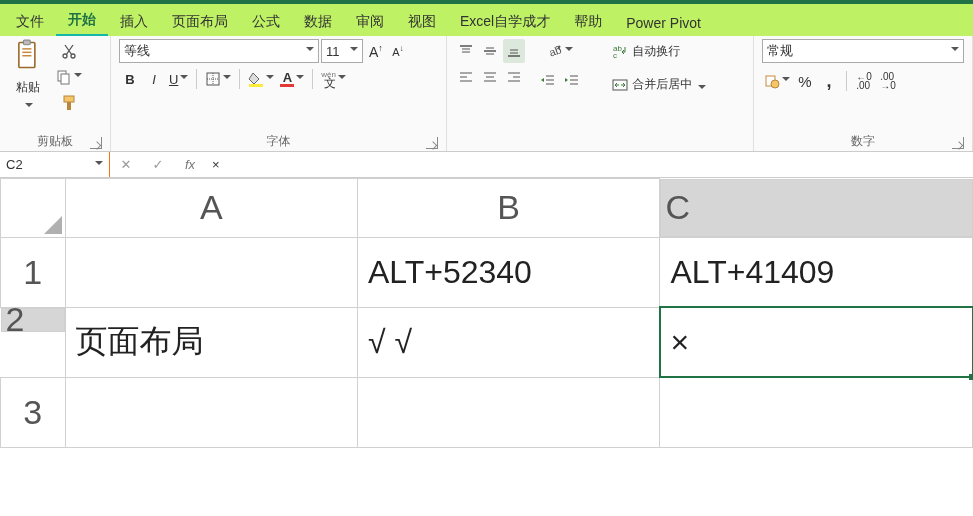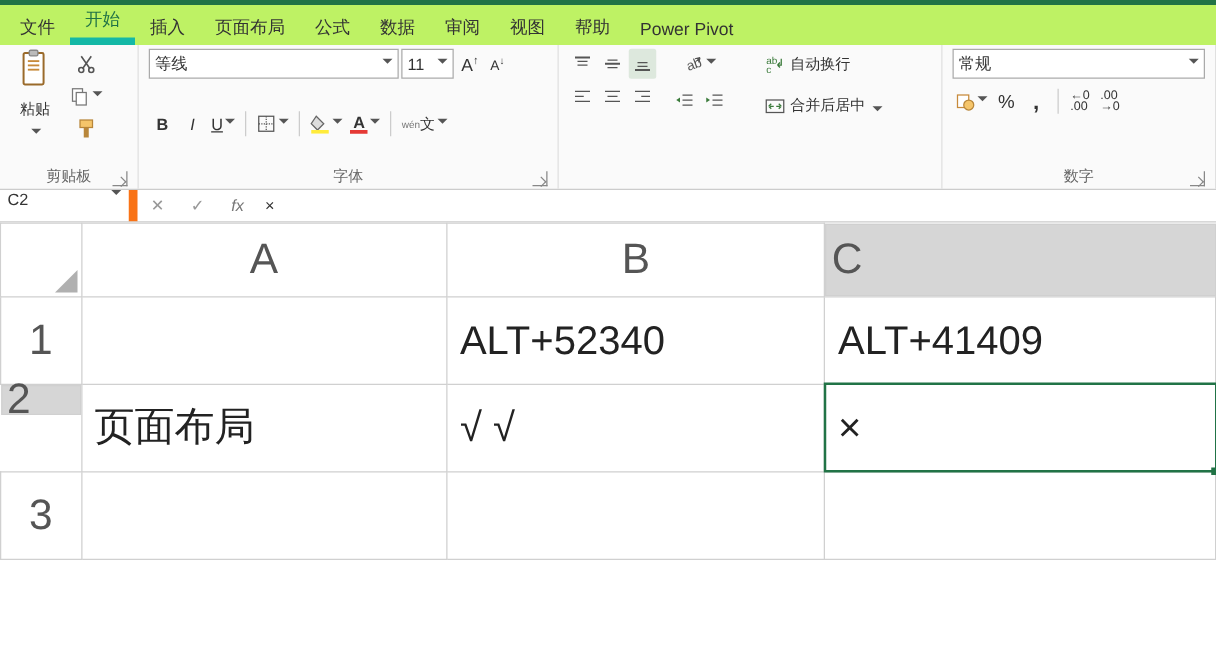--- a/index.html
+++ b/index.html
@@ -1,20 +1,20 @@
 <!DOCTYPE html>
 <html><head>
 <meta charset="utf-8">
 <style>
 *{box-sizing:border-box;margin:0;padding:0;font-family:"Microsoft YaHei","Segoe UI",Arial,sans-serif}
 body{background:#fff;width:973px;height:516px;overflow:hidden;font-size:13px;color:#333}
 .topbar{height:4px;background:#217346}
 .tabs{display:flex;align-items:flex-end;height:32px;background:#bef264;padding:0 4px;border-bottom:0}
 .tab{padding:5px 12px;cursor:pointer;color:#333;font-size:14px}
-.tab.active{font-weight:400;border-bottom:6px solid #14b8a6;color:#217346}
+.tab.active{font-weight:700;border-bottom:2px solid #14b8a6;color:#217346}
 .ribbon{display:flex;height:116px;border-bottom:1px solid #ccc;background:#fafafa}
 .group{display:flex;flex-direction:column;border-right:1px solid #e0e0e0;padding:3px 8px 1px}
 .gbody{flex:1;display:flex;align-items:flex-start;gap:6px}
 .glabel{height:18px;display:flex;align-items:center;justify-content:center;font-size:12px;color:#666;position:relative}
 .dlaunch{position:absolute;right:0;bottom:1px;width:12px;height:12px;border:1px solid #888;border-top:none;border-left:none}
 .dlaunch:before{content:"";position:absolute;right:1px;bottom:1px;width:5px;height:5px;border-right:1px solid #888;border-bottom:1px solid #888;transform:rotate(-45deg) translate(-1px,1px)}
 .vcol{display:flex;flex-direction:column;gap:2px}
 .btn{display:flex;align-items:center;justify-content:center;min-width:22px;height:24px;cursor:pointer;border-radius:2px;padding:0 2px}
 .btn svg{width:16px;height:16px}
 .dd{display:flex;align-items:center}
@@ -22,21 +22,21 @@
 .dd-arr:before{content:"";display:block;width:0;height:0;border-left:4px solid transparent;border-right:4px solid transparent;border-top:4px solid #555}
 .big-paste{display:flex;flex-direction:column;align-items:center;justify-content:space-between;width:40px;height:72px;cursor:pointer}
 .big-paste svg{width:28px;height:32px}
 .sel{border:1px solid #aaa;background:#fff;height:24px;padding:0 4px;display:flex;align-items:center;justify-content:space-between;cursor:pointer}
 .fontname{width:200px}
 .fontsize{width:42px}
 .row{display:flex;gap:2px;align-items:center}
 .fsz-btns{display:flex;flex-direction:row}
 .lbl{font-size:12px}
 .namebar{display:flex;height:26px;border-bottom:1px solid #ccc;align-items:stretch}
-.namebox{width:110px;border-right:7px solid #f97316;display:flex;padding:0 6px;justify-content:space-between}
+.namebox{width:110px;border-right:1px solid #f97316;display:flex;align-items:center;padding:0 6px;justify-content:space-between}
 .namebox .dd-arr{margin-left:auto}
 .fxarea{display:flex;align-items:center;flex:1}
 .fxbtn{width:32px;display:flex;align-items:center;justify-content:center;color:#888;cursor:pointer;height:100%}
 .fxbtn.cancel{color:#999}
 .fxbtn.confirm{color:#999}
 .fxlabel{font-style:italic;color:#777;width:28px;text-align:center}
 .fxinput{flex:1;padding:0 6px;display:flex;align-items:center;height:100%}
 .sheet{position:relative;overflow:hidden}
 table.grid{border-collapse:collapse;table-layout:fixed;width:100%}
 table.grid td,table.grid th{border:1px solid #d0d0d0;background:#fff;font-weight:normal}
@@ -63,20 +63,21 @@
 
 <div class="tabs">
   <div class="tab">文件</div>
   <div class="tab active">开始</div>
   <div class="tab">插入</div>
   <div class="tab">页面布局</div>
   <div class="tab">公式</div>
   <div class="tab">数据</div>
   <div class="tab">审阅</div>
   <div class="tab">视图</div>
+  <div class="tab">Excel自学成才</div>
   <div class="tab">帮助</div>
   <div class="tab">Power Pivot</div>
 </div>
 
 <div class="ribbon">
   <div class="group" style="width:112px">
     <div class="gbody">
       <div class="big-paste">
         <svg viewBox="0 0 24 28">
             <rect x="4" y="3" width="14" height="22" rx="1" fill="#fff" stroke="#9a6a2a" stroke-width="1.4"></rect>
@@ -111,21 +112,21 @@
           </div>
       </div>
     </div>
     <div class="glabel">
         <span>剪贴板</span>
         <span class="dlaunch"></span>
       </div>
   </div>
 
   <div class="group" style="width:340px">
-    <div class="gbody" style="flex-direction:column;gap:24px">
+    <div class="gbody" style="flex-direction:column;gap:4px">
       <div class="row">
         <div class="sel fontname">
             <span>等线</span>
             <span class="dd-arr"></span>
           </div>
         <div class="sel fontsize">
             <span>11</span>
             <span class="dd-arr"></span>
           </div>
         <div class="fsz-btns">
@@ -167,21 +168,21 @@
           </div>
         <div class="btn dd">
             <span style="display:flex;flex-direction:column;align-items:center">
               <span style="font-weight:bold;font-size:13px;line-height:12px">A</span>
               <span style="display:block;width:14px;height:3px;background:#e53935"></span>
             </span>
             <span class="dd-arr"></span>
           </div>
         <div style="width:1px;height:20px;background:#ccc;margin:0 4px"></div>
         <div class="btn dd">
-            <span style="display:flex;flex-direction:row;align-items:flex-end;line-height:9px">
+            <span style="display:flex;flex-direction:column;align-items:flex-end;line-height:9px">
               <span style="font-size:8px;color:#777">wén</span>
               <span style="font-size:12px">文</span>
             </span>
             <span class="dd-arr"></span>
           </div>
       </div>
     </div>
     <div class="glabel">
         <span>字体</span>
         <span class="dlaunch"></span>

